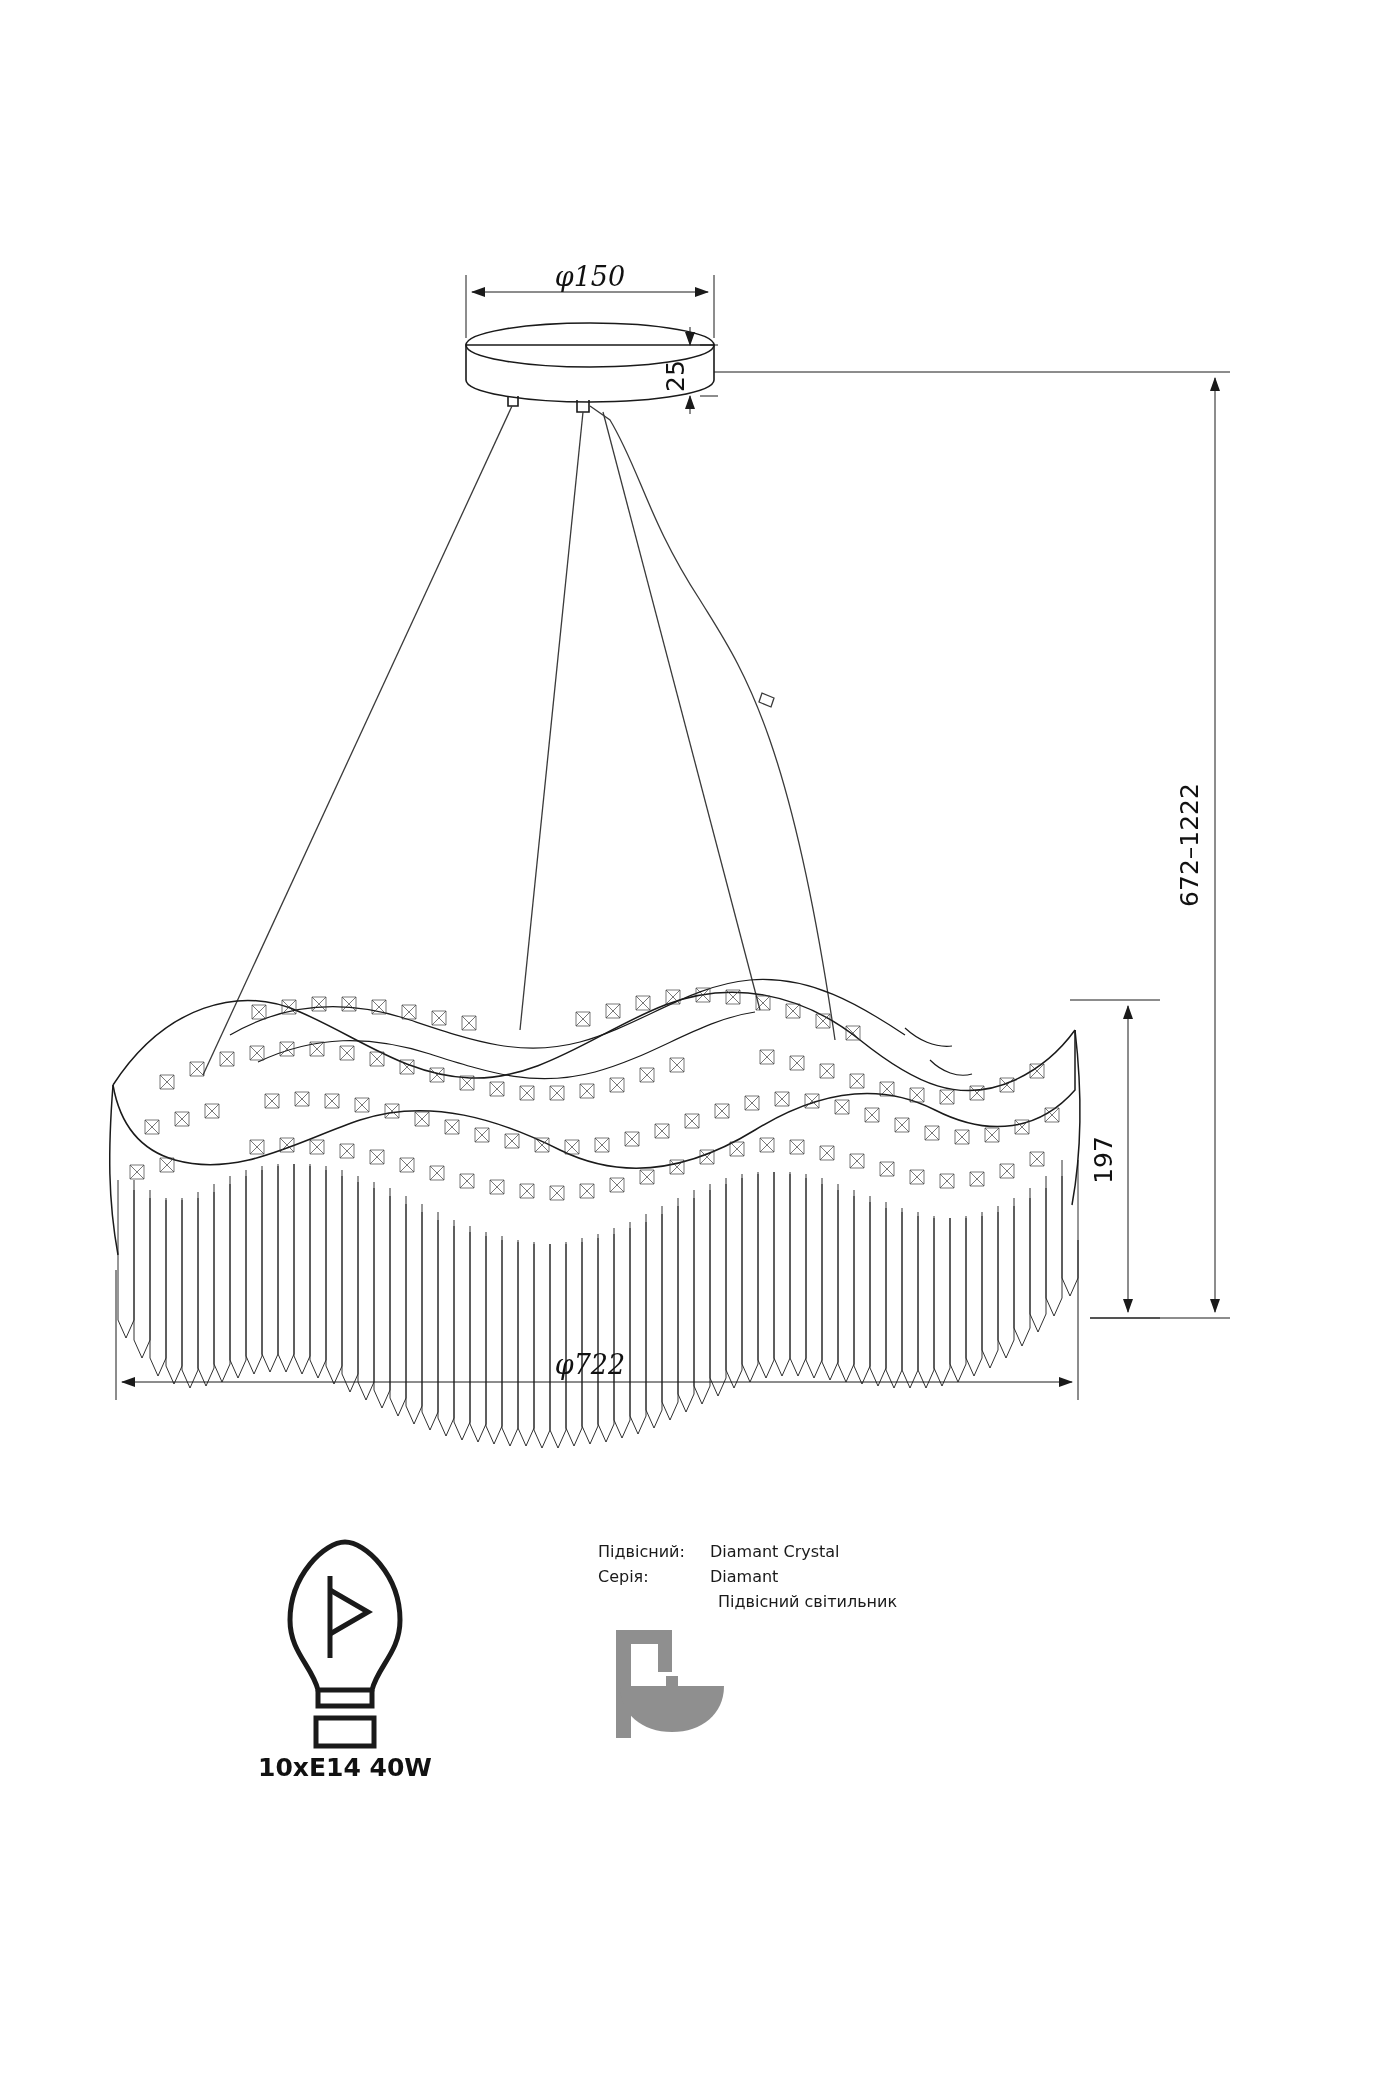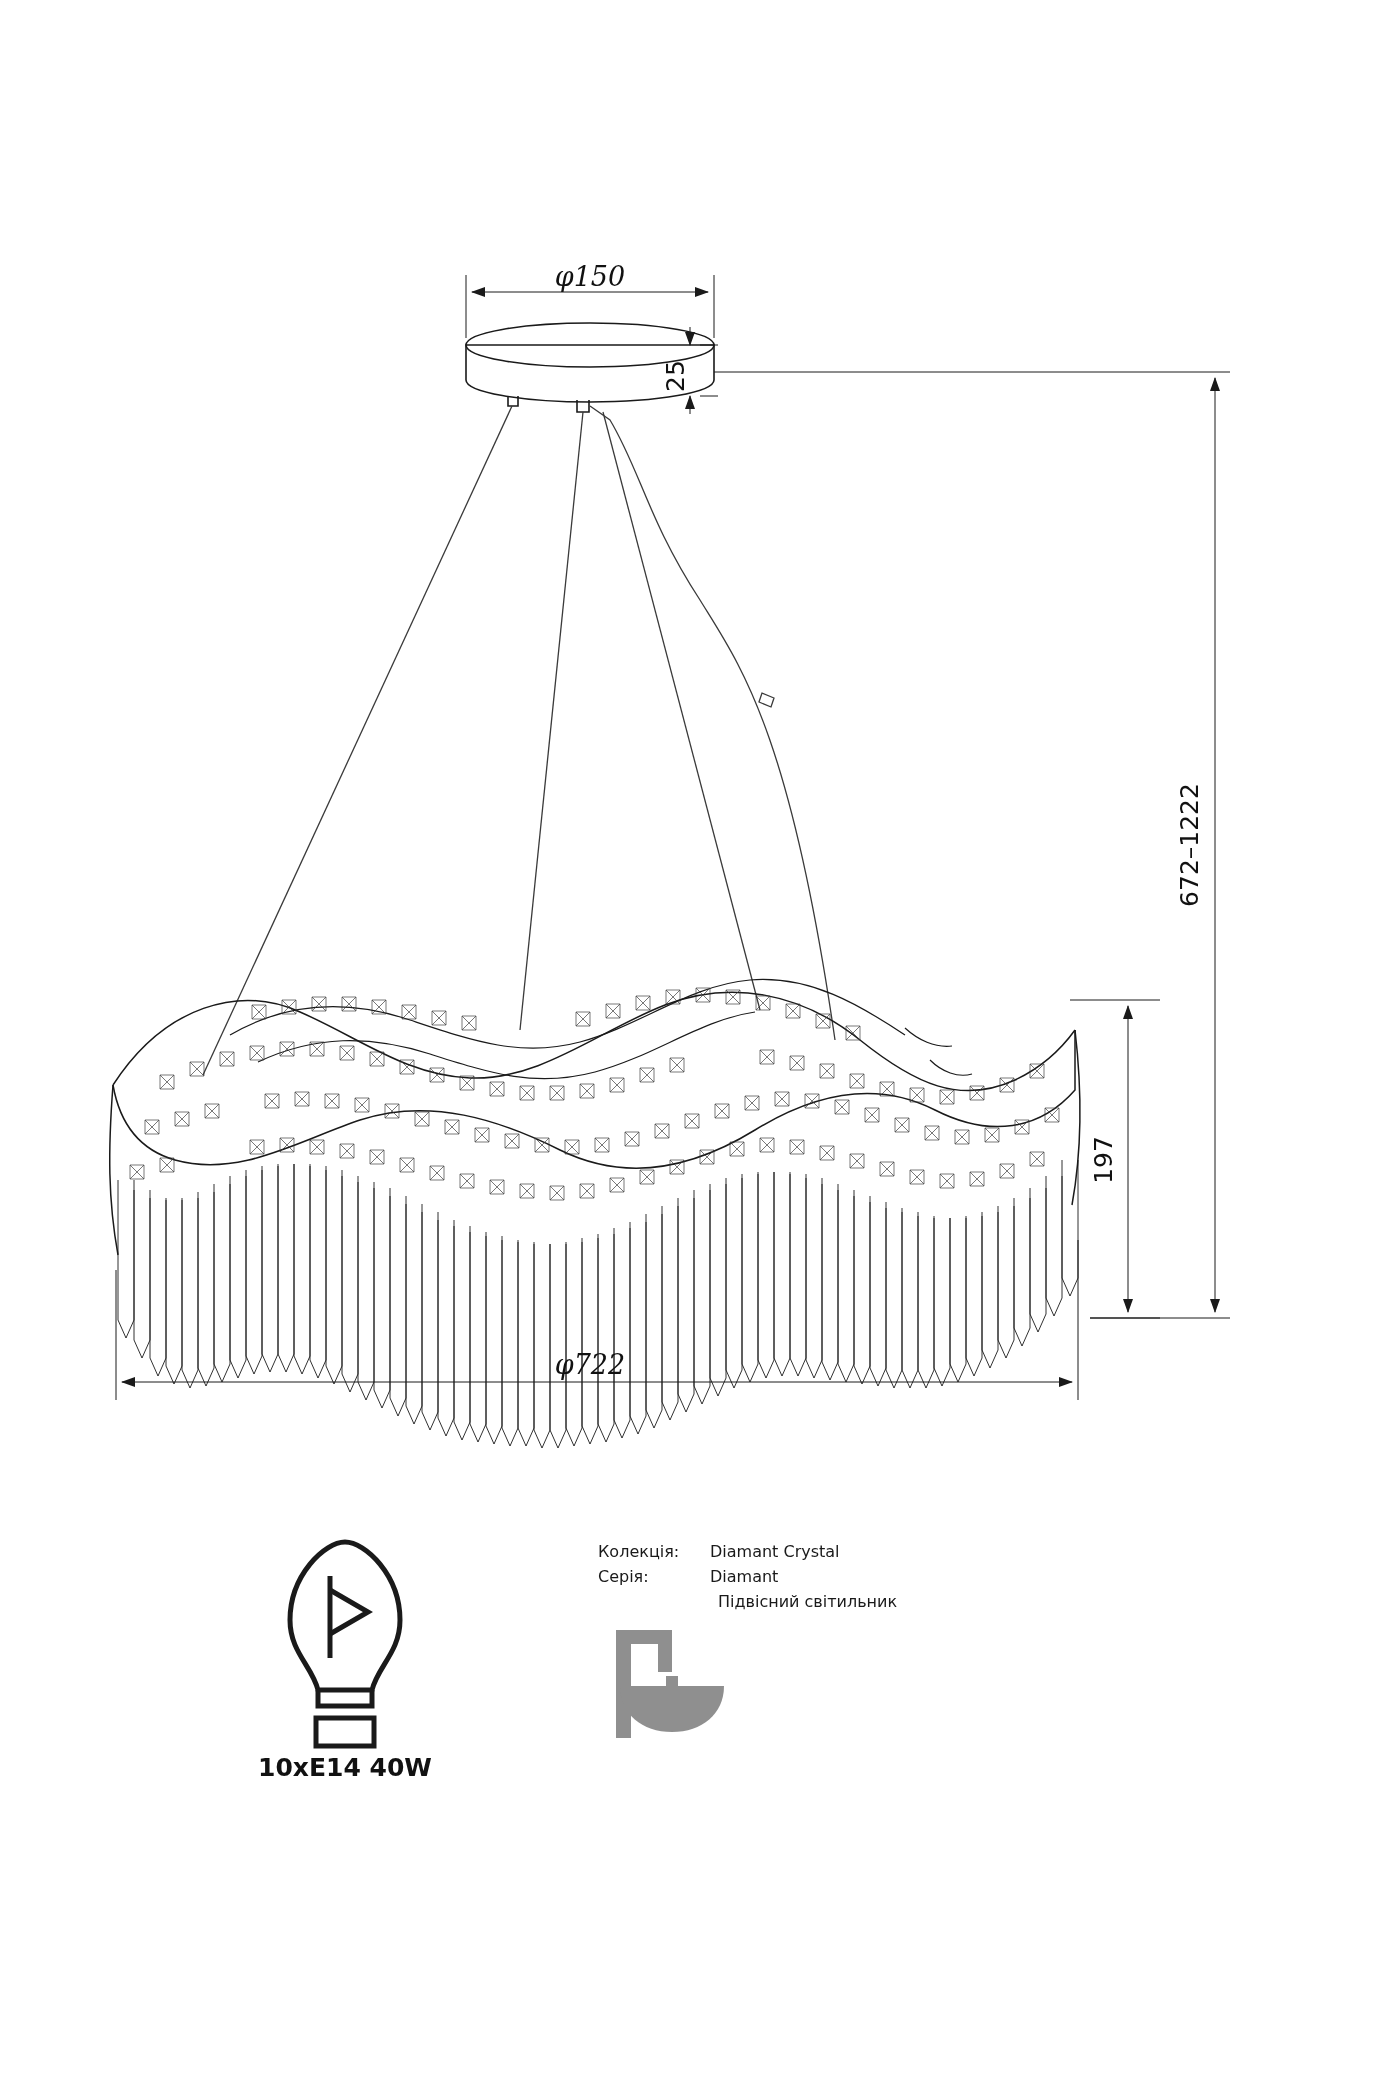--- a/index.html
+++ b/index.html
@@ -376,21 +376,21 @@
       <rect x="616" y="1630" width="15" height="108"></rect>
       <rect x="616" y="1630" width="56" height="14"></rect>
       <rect x="658" y="1630" width="14" height="42"></rect>
       <path d="M620,1686 L724,1686 C724,1714 702,1732 672,1732 C642,1732 620,1714 620,1686 Z"></path>
       <rect x="666" y="1676" width="12" height="14"></rect>
     </g>
   </svg>
 
   <div class="spec-block">
     <div class="spec-row">
-      <span class="spec-key">Колекція:</span>
+      <span class="spec-key">Підвісний:</span>
       <span class="spec-val">Diamant Crystal</span>
     </div>
     <div class="spec-row">
       <span class="spec-key">Серія:</span>
       <span class="spec-val">Diamant</span>
     </div>
     <div class="spec-row row-type">
       <span class="spec-val">Підвісний світильник</span>
     </div>
   </div>

